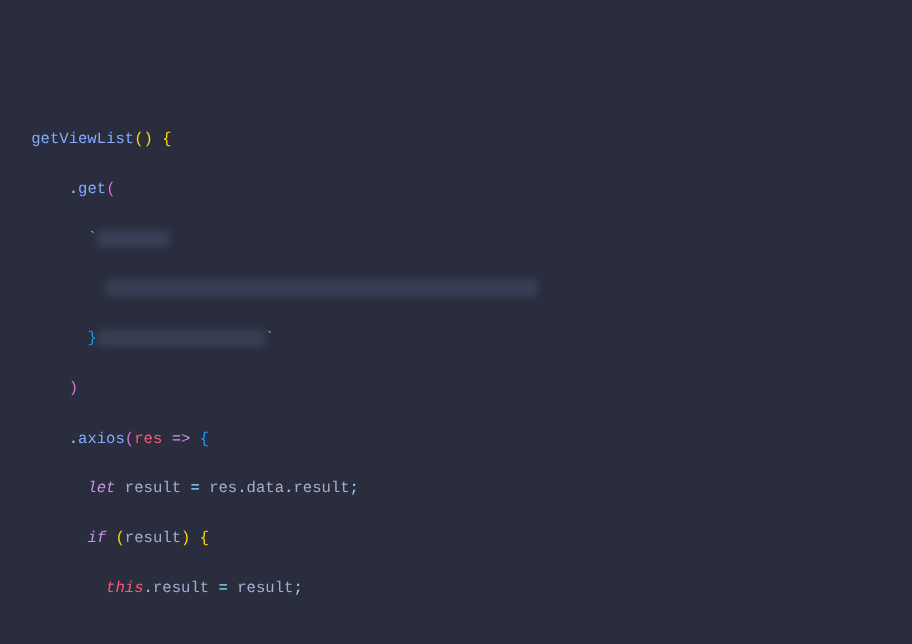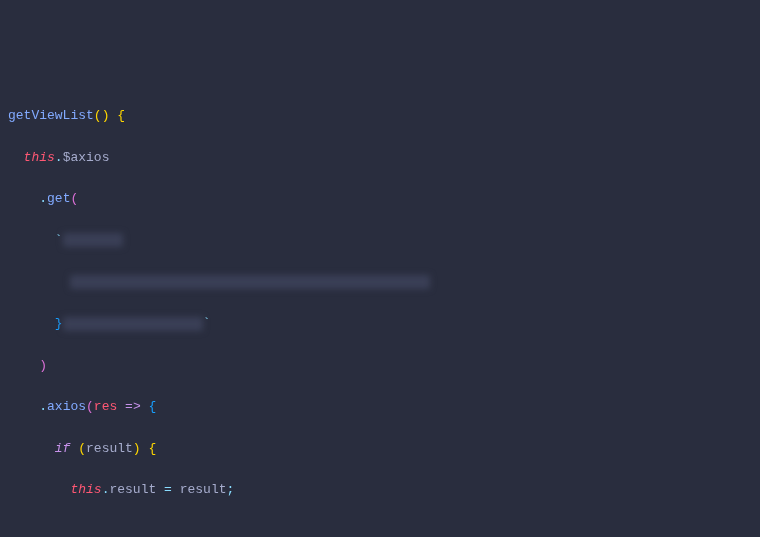--- a/index.html
+++ b/index.html
@@ -14,20 +14,21 @@
       height: 537px;
       overflow: hidden;
       white-space: pre;
     }
     .code-container {
       padding: 2px 0;
     }
     .line {
       padding: 0 8px;
       min-height: 20px;
+      margin-left: 18px;
     }
     .c-keyword { color: #c792ea; font-style: italic; }
     .c-func { color: #82aaff; }
     .c-this { color: #ff5874; font-style: italic; }
     .c-prop { color: #a6accd; }
     .c-var { color: #a6accd; }
     .c-punct { color: #89ddff; }
     .c-paren { color: #ffd700; }
     .c-paren2 { color: #da70d6; }
     .c-paren3 { color: #179fff; }
@@ -43,27 +44,27 @@
       border-radius: 2px;
     }
   </style>
 </head>
 <body>
 
 
 
 <div class="code-container">
 <div class="line"><span class="c-func">getViewList</span><span class="c-paren">()</span> <span class="c-paren">{</span></div>
-<div class="line">  <span class="c-this">this</span><span class="c-punct">.</span><span class="c-prop">$axios</span></div>
 <div class="line">    <span class="c-punct">.</span><span class="c-func">get</span><span class="c-paren2">(</span></div>
 <div class="line">      <span class="c-punct">`</span><span class="blur-block" style="width:60px"></span></div>
 <div class="line">        <span class="blur-block" style="width:360px"></span></div>
 <div class="line">      <span class="c-paren3">}</span><span class="blur-block" style="width:140px"></span><span class="c-punct">`</span></div>
 <div class="line">    <span class="c-paren2">)</span></div>
 <div class="line">    <span class="c-punct">.</span><span class="c-func">axios</span><span class="c-paren2">(</span><span class="c-red">res</span> <span class="c-arrow">=&gt;</span> <span class="c-paren3">{</span></div>
+<div class="line">      <span class="c-keyword">let</span> <span class="c-var">result</span> <span class="c-op">=</span> <span class="c-var">res</span><span class="c-punct">.</span><span class="c-prop">data</span><span class="c-punct">.</span><span class="c-prop">result</span><span class="c-punct">;</span></div>
 <div class="line">      <span class="c-keyword">if</span> <span class="c-paren">(</span><span class="c-var">result</span><span class="c-paren">)</span> <span class="c-paren">{</span></div>
 <div class="line">        <span class="c-this">this</span><span class="c-punct">.</span><span class="c-prop">result</span> <span class="c-op">=</span> <span class="c-var">result</span><span class="c-punct">;</span></div>
 
 
 
 
 
 
 
 

